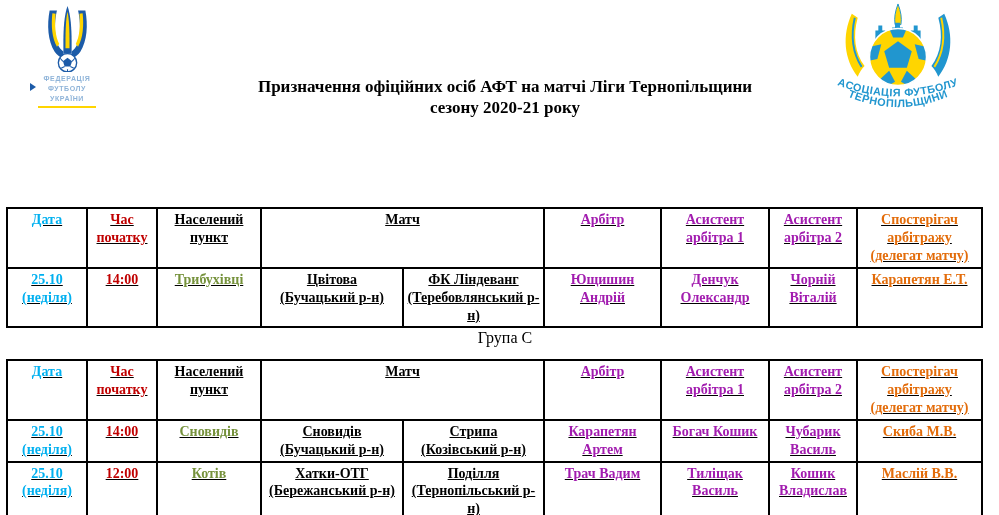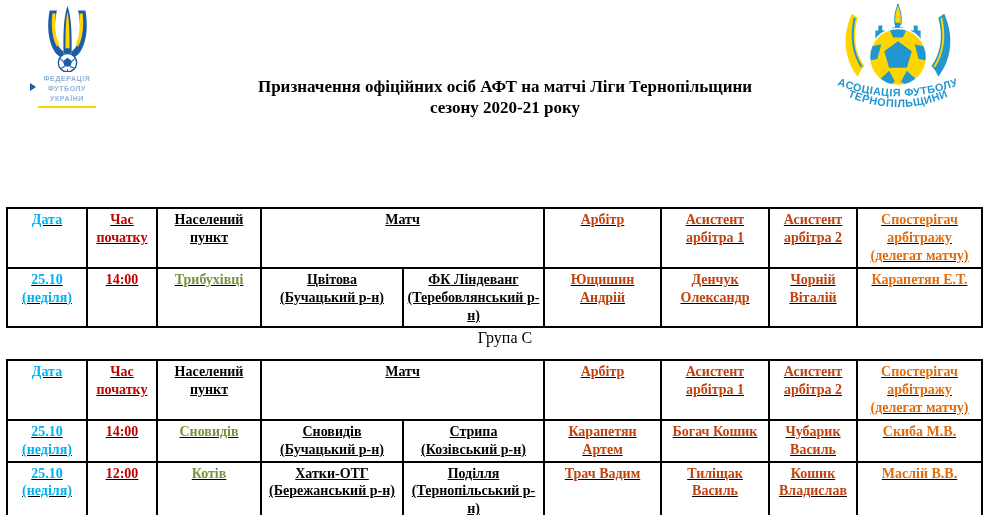--- a/index.html
+++ b/index.html
@@ -50,21 +50,21 @@
   table.fixtures td {
     border:2px solid #000; text-align:center; vertical-align:top;
     font-weight:bold; font-size:14px; line-height:1.28;
     padding:2px 2px; white-space:pre-line; overflow:hidden;
   }
   tr.head td { height:50px; }
   .t-date  { color:#00b0f0; }
   .t-time  { color:#c00000; }
   .t-venue { color:#76923c; }
   .t-black { color:#000000; }
-  .t-official { color:#c2410c;margin-left:36px; }
+  .t-official { color:#a21caf;margin-left:36px; }
   .t-observer { color:#e36c0a; }
 </style>
 </head>
 <body>
 
 <div class="page">
 
   <div class="logo-ffu">
     <svg width="55" height="66" viewBox="0 0 60 72">
       <path d="M30,0 C26.5,10 25.5,24 25.5,40 L25.5,52 L34.5,52 L34.5,40 C34.5,24 33.5,10 30,0 Z" fill="#1c5ba8"></path>

